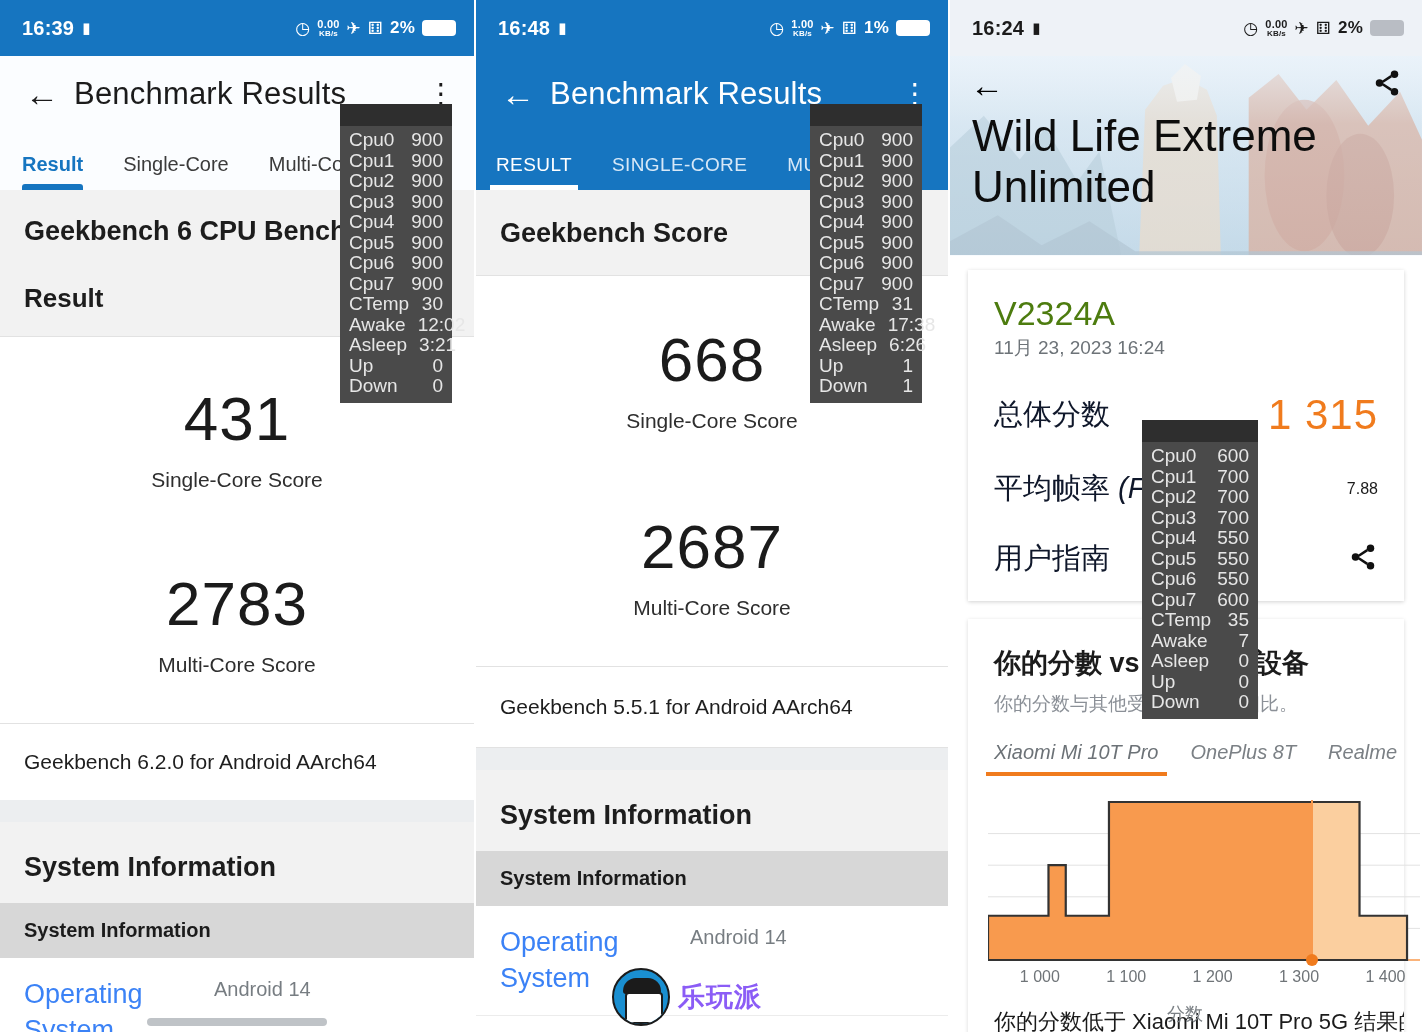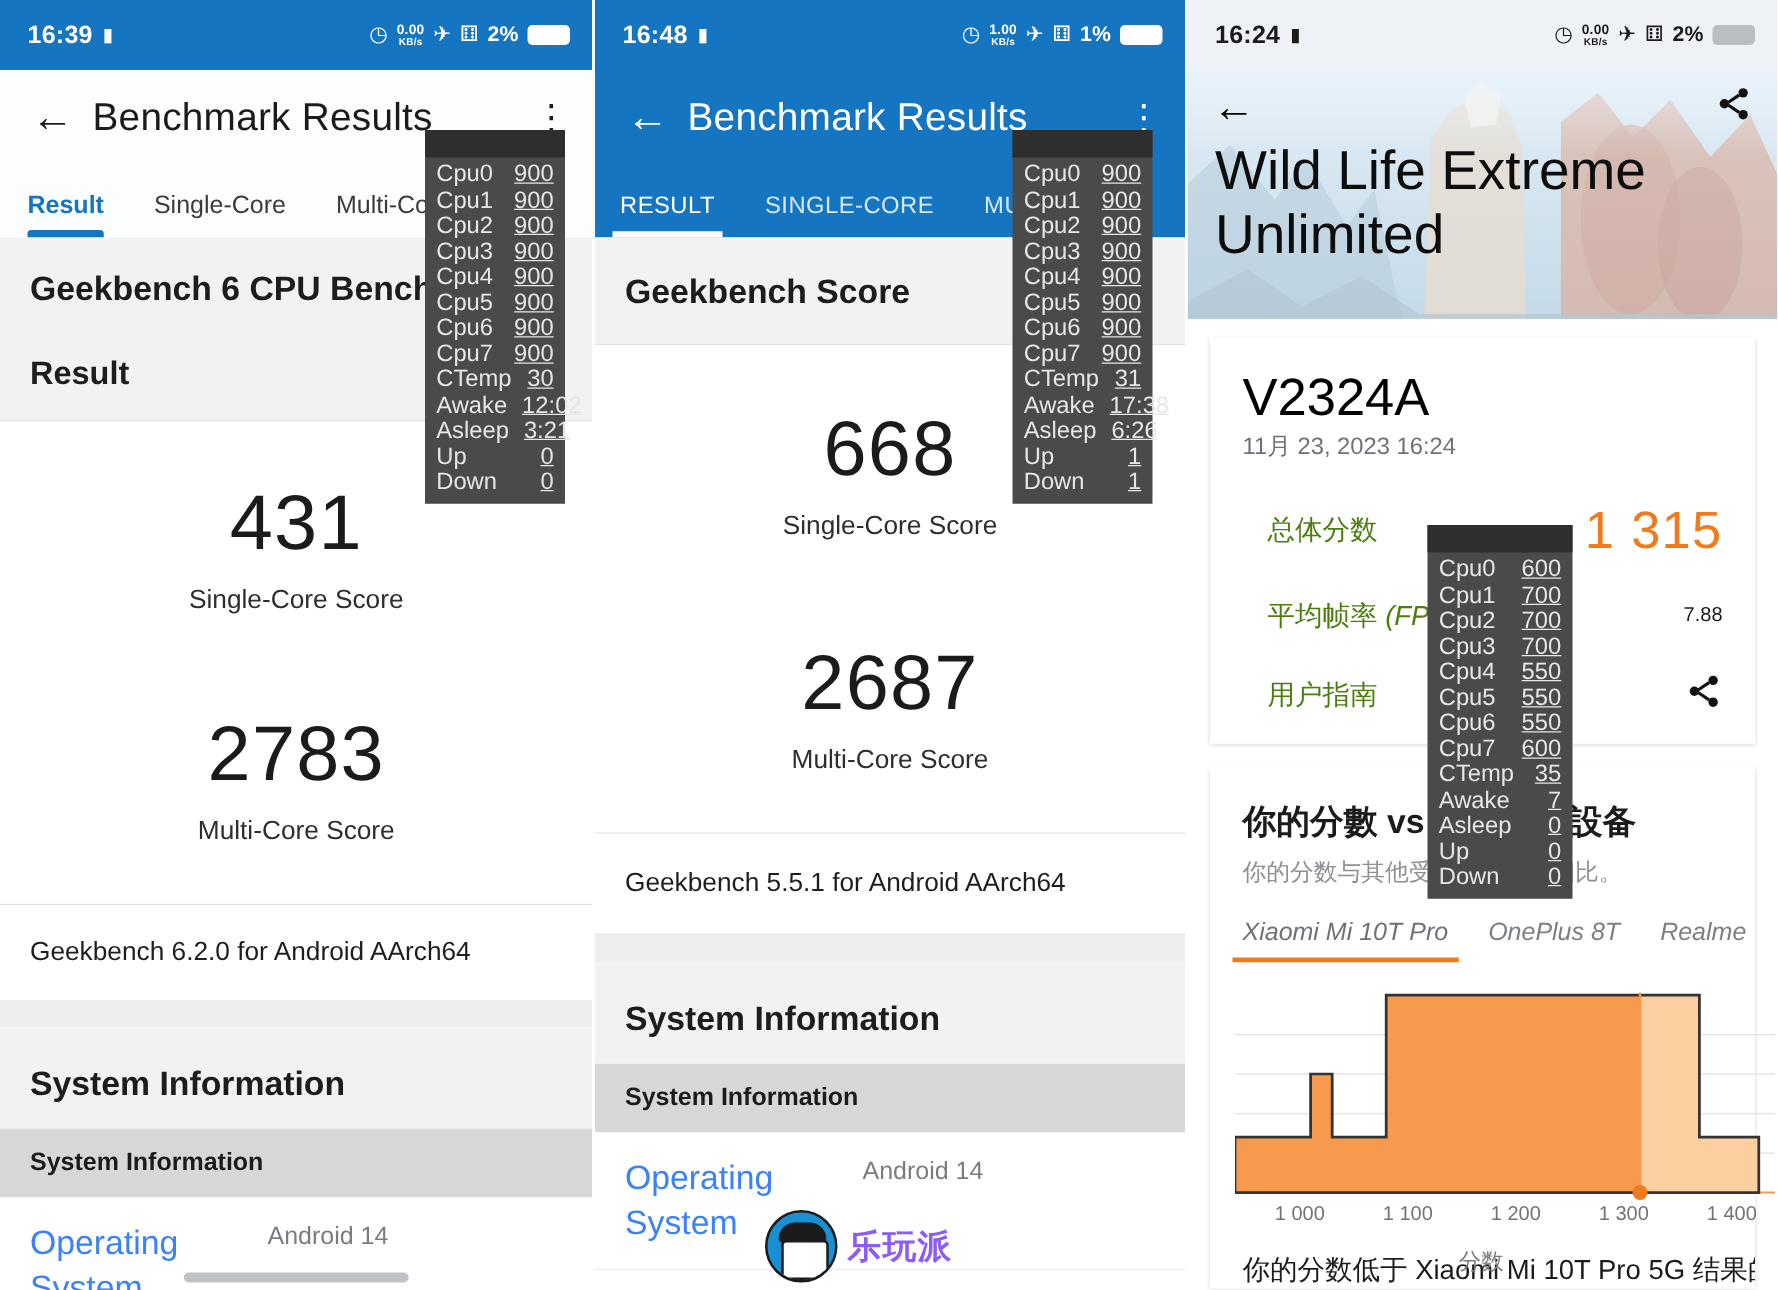--- a/index.html
+++ b/index.html
@@ -80,39 +80,39 @@
   .tbl-v { font-size: 20px; color:#777d82; line-height:1.35; }
 
   
   .hud {
     position: absolute; background: #4a4a4a; color: #e6e6e6;
     font-family: "Liberation Sans", "DejaVu Sans", sans-serif;
     font-size: 19px; z-index: 50; padding: 0 9px 6px 9px;
   }
   .hud-cap { height: 22px; background: #2e2e2e; margin: 0 -9px 4px -9px; }
   .hud-row { display: flex; justify-content: space-between; line-height: 1.08; gap: 12px; }
-  .hud-row span:last-child { text-align: left; text-decoration: underline; }
+  .hud-row span:last-child { text-align: left; }
 
   
   .hero { position: relative; height: 200px; overflow: hidden; }
   .hero-bg { position: absolute; inset: 0; }
   .hero-fade { position:absolute; inset:0; background: linear-gradient(180deg, rgba(240,246,252,.82) 0%, rgba(240,246,252,.52) 34%, rgba(240,246,252,.46) 100%); }
   .hero-bar { position: relative; display:flex; align-items:center; padding: 12px 20px 0; }
   .hero-bar .back { font-size: 34px; line-height:1; }
   .hero-bar .share { margin-left:auto; }
   .hero-title { position: relative; padding: 8px 22px 0; font-size: 44px; font-weight: 300; color:#0d0d0d; line-height: 1.16; }
 
   .card {
     position: relative; background: #fff; margin: 14px 18px 0;
     box-shadow: 0 1px 4px rgba(0,0,0,.18); padding: 24px 26px 22px;
   }
-  .card-model { font-size: 42px; font-weight: 300; color:#000000; }
+  .card-model { font-size: 34px; font-weight: 300; color:#4d7c0f; }
   .card-date { font-size: 19px; color:#6d7378; margin-top: 2px; }
   .card-row { display:flex; align-items:center; justify-content:space-between; margin-top: 30px; }
-  .card-row .k { font-size: 22px; color:#4d7c0f;margin-left:20px; }
+  .card-row .k { font-size: 29px; color:#0f172a; }
   .card-row .k em { font-style: italic; }
   .card-row .v { font-size: 16px; color:#1b1b1b; }
   .card-row .v.big { font-size: 42px; font-weight:300; color:#f07b1d; letter-spacing:1px; }
 
   .card2 { position: relative; background:#fff; margin: 18px 18px 0; box-shadow: 0 1px 4px rgba(0,0,0,.15); padding: 26px 0 0; }
   .card2 h3 { font-size: 27px; font-weight: bold; color:#1b1b1b; padding: 0 26px; }
   .card2 p.sub { font-size: 19px; color:#8b9097; padding: 10px 26px 0; }
   .cmp-tabs { display:flex; gap: 32px; padding: 24px 26px 0; overflow:hidden;font-style:italic; }
   .cmp-tab { font-size: 20px; color:#7b8085; white-space:nowrap; padding-bottom: 12px; position:relative; }
   .cmp-tab.active { color:#6c7277; }

